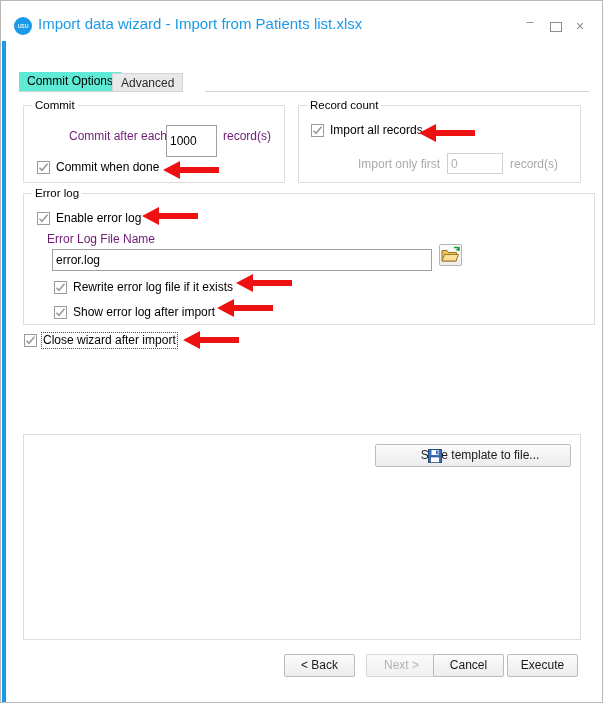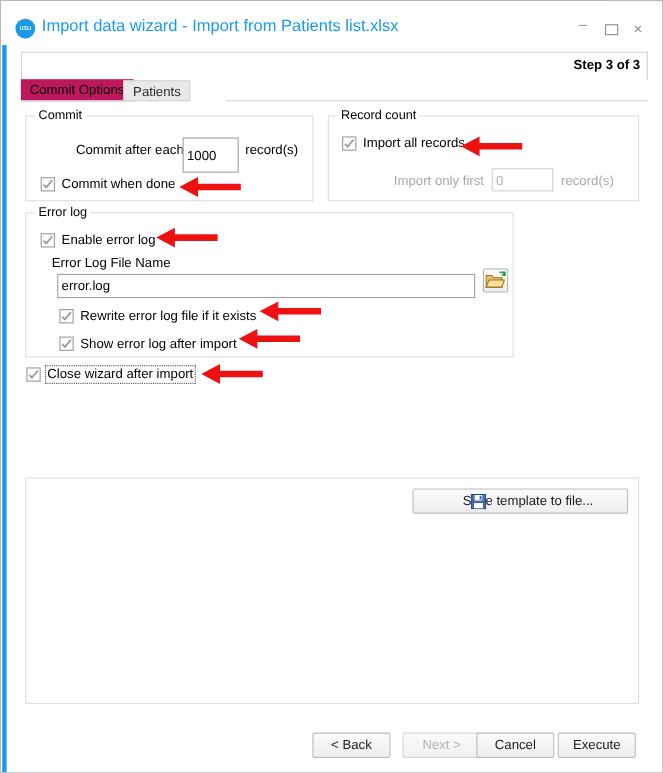--- a/index.html
+++ b/index.html
@@ -109,21 +109,21 @@
     font-size: 12px;
     padding: 0 8px;
     box-sizing: border-box;
     border: 1px solid #d4d4d4;
     border-top: none;
     white-space: nowrap;
     cursor: default;
   }
   .tab.active {
     left: 0;
-    background: #be185d;
+    background: #5eead4;
     border-left: none;
     color: #000000;
   }
   .tab.inactive {
     left: 93px;
     background: #e9e9e9;
     color: #2b2b2b;
     border-top: 1px solid #d4d4d4;
     top: 1px;
     height: 19px;
@@ -148,28 +148,28 @@
     top: -7px; left: 8px;
     background: #ffffff;
     padding: 0 3px;
     font-size: 11.5px;
     color: #000000;
     white-space: nowrap;
     text-align: center;
   }
   #gb-commit       { left: 22px;  top: 104px; width: 262px; height: 78px; }
   #gb-recordcount  { left: 297px; top: 104px; width: 283px; height: 78px; }
-  #gb-errorlog     { left: 22px;  top: 192px; width: 444px; height: 132px; }
+  #gb-errorlog     { left: 22px;  top: 192px; width: 572px; height: 132px; }
 
   
   .lbl {
     position: absolute;
     font-size: 12px;
     white-space: nowrap;
-    color: #000000;
+    color: #701a75;
   }
   .lbl.disabled { color: #aaaaaa; }
 
   
   .textinput {
     position: absolute;
     box-sizing: border-box;
     border: 1px solid #a0a0a0;
     background: #ffffff;
     font-family: "Liberation Sans", sans-serif;
@@ -263,21 +263,20 @@
     box-sizing: border-box;
     border: 1px solid #bcbcbc;
     border-radius: 2px;
     background: linear-gradient(#fbfbfb, #ededed);
     font-size: 12px;
     color: #1a1a1a;
     text-align: center;
     line-height: 21px;
     cursor: default;
     font-family: "Liberation Sans", sans-serif;
-    margin-top: 12px;
   }
   .fbtn.disabled {
     color: #b3b3b3;
     border-color: #d6d6d6;
     background: linear-gradient(#fafafa, #f1f1f1);
   }
   #btn-back    { left: 283px; }
   #btn-next    { left: 365px; }
   #btn-cancel  { left: 432px; }
   #btn-execute { left: 506px; }
@@ -303,30 +302,27 @@
     <div class="wbtn" id="btn-max">
       <span id="max-glyph"></span>
     </div>
     <div class="wbtn" id="btn-close">
       <span>×</span>
     </div>
   </div>
 
   <div id="accent-strip"></div>
 
-  <div id="step-panel">
-    <div id="step-label">Step 3 of 3</div>
-  </div>
 
   <div id="tabstrip">
     <div class="tab active">
       <span>Commit Options</span>
     </div>
     <div class="tab inactive">
-      <span>Patients</span>
+      <span>Advanced</span>
     </div>
     <div id="tab-fill"></div>
   </div>
 
   <div class="groupbox" id="gb-commit">
     <div class="group-title">Commit</div>
 
     <div class="lbl" style="left:45px; top:23px;">Commit after each</div>
 
     <input class="textinput" style="left: 142px; top: 19px; width: 51px; height: 32px;" value="1000">

